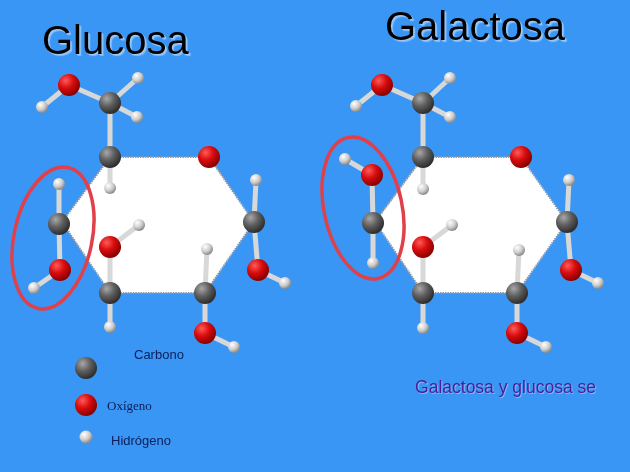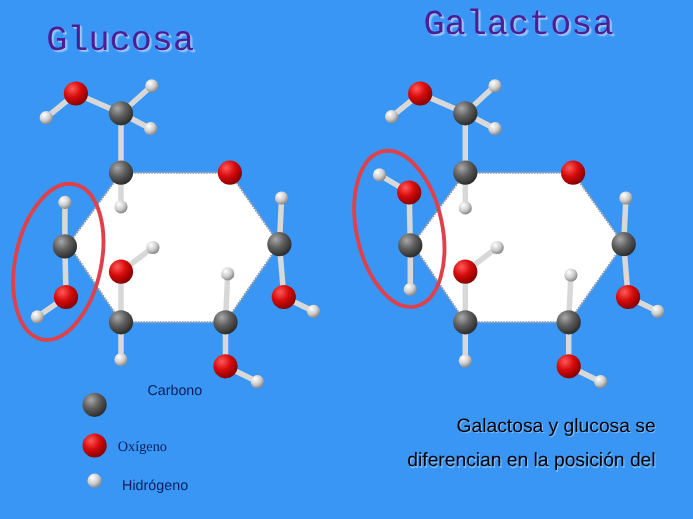--- a/index.html
+++ b/index.html
@@ -1,22 +1,22 @@
 <!DOCTYPE html>
 <html><head>
 <meta charset="utf-8">
 <style>
   html, body { margin:0; padding:0; }
   body { width:630px; height:472px; background:#3a96f4; position:relative; overflow:hidden; font-family:"Liberation Sans", sans-serif; }
-  .title { position:absolute; font-size:32px; color:#4c1d95; text-shadow:1px 1px 0 #9cc8f6, 2px 2px 1px rgba(255,255,255,0.4); letter-spacing:0px;font-family:Liberation Mono, monospace; }
+  .title { position:absolute; font-size:40px; color:#000000; text-shadow:1px 1px 0 #9cc8f6, 2px 2px 1px rgba(255,255,255,0.4); letter-spacing:0px; }
   #t1 { left:42px; top:18px; }
   #t2 { left:385px; top:4px; }
   svg.mol { position:absolute; left:0; top:0; }
   .legend-label { position:absolute; font-size:13px; color:#0c1f5a; }
-  .caption { position:absolute; right:34px; top:372px; width:300px; text-align:right; font-size:17.5px; line-height:31px; color:#000000; text-shadow:1px 1px 0 rgba(170,210,255,0.6); }
+  .caption { position:absolute; right:34px; top:372px; width:300px; text-align:right; font-size:17.5px; line-height:31px; color:#4c1d95; text-shadow:1px 1px 0 rgba(170,210,255,0.6); }
   .caption div { white-space:nowrap; }
 </style>
 </head>
 <body>
 
 <div class="title" id="t1">Glucosa</div>
 <div class="title" id="t2">Galactosa</div>
 
 <svg class="mol" width="630" height="472" viewBox="0 0 630 472">
   <defs>
@@ -144,14 +144,13 @@
   <circle cx="86" cy="405" r="11" fill="url(#gO)"></circle>
   <circle cx="86" cy="437" r="6.5" fill="url(#gH)"></circle>
 </svg>
 
 <div class="legend-label" style="left:107px; top:347px;margin-left:27px;">Carbono</div>
 <div class="legend-label" style="left:107px; top:398px;font-family:Liberation Serif, serif;">Oxígeno</div>
 <div class="legend-label" style="left:111px; top:433px;">Hidrógeno</div>
 
 <div class="caption">
   <div>Galactosa y glucosa se</div>
-  <div>diferencian en la posición del</div>
 </div>
 
 </body></html>

